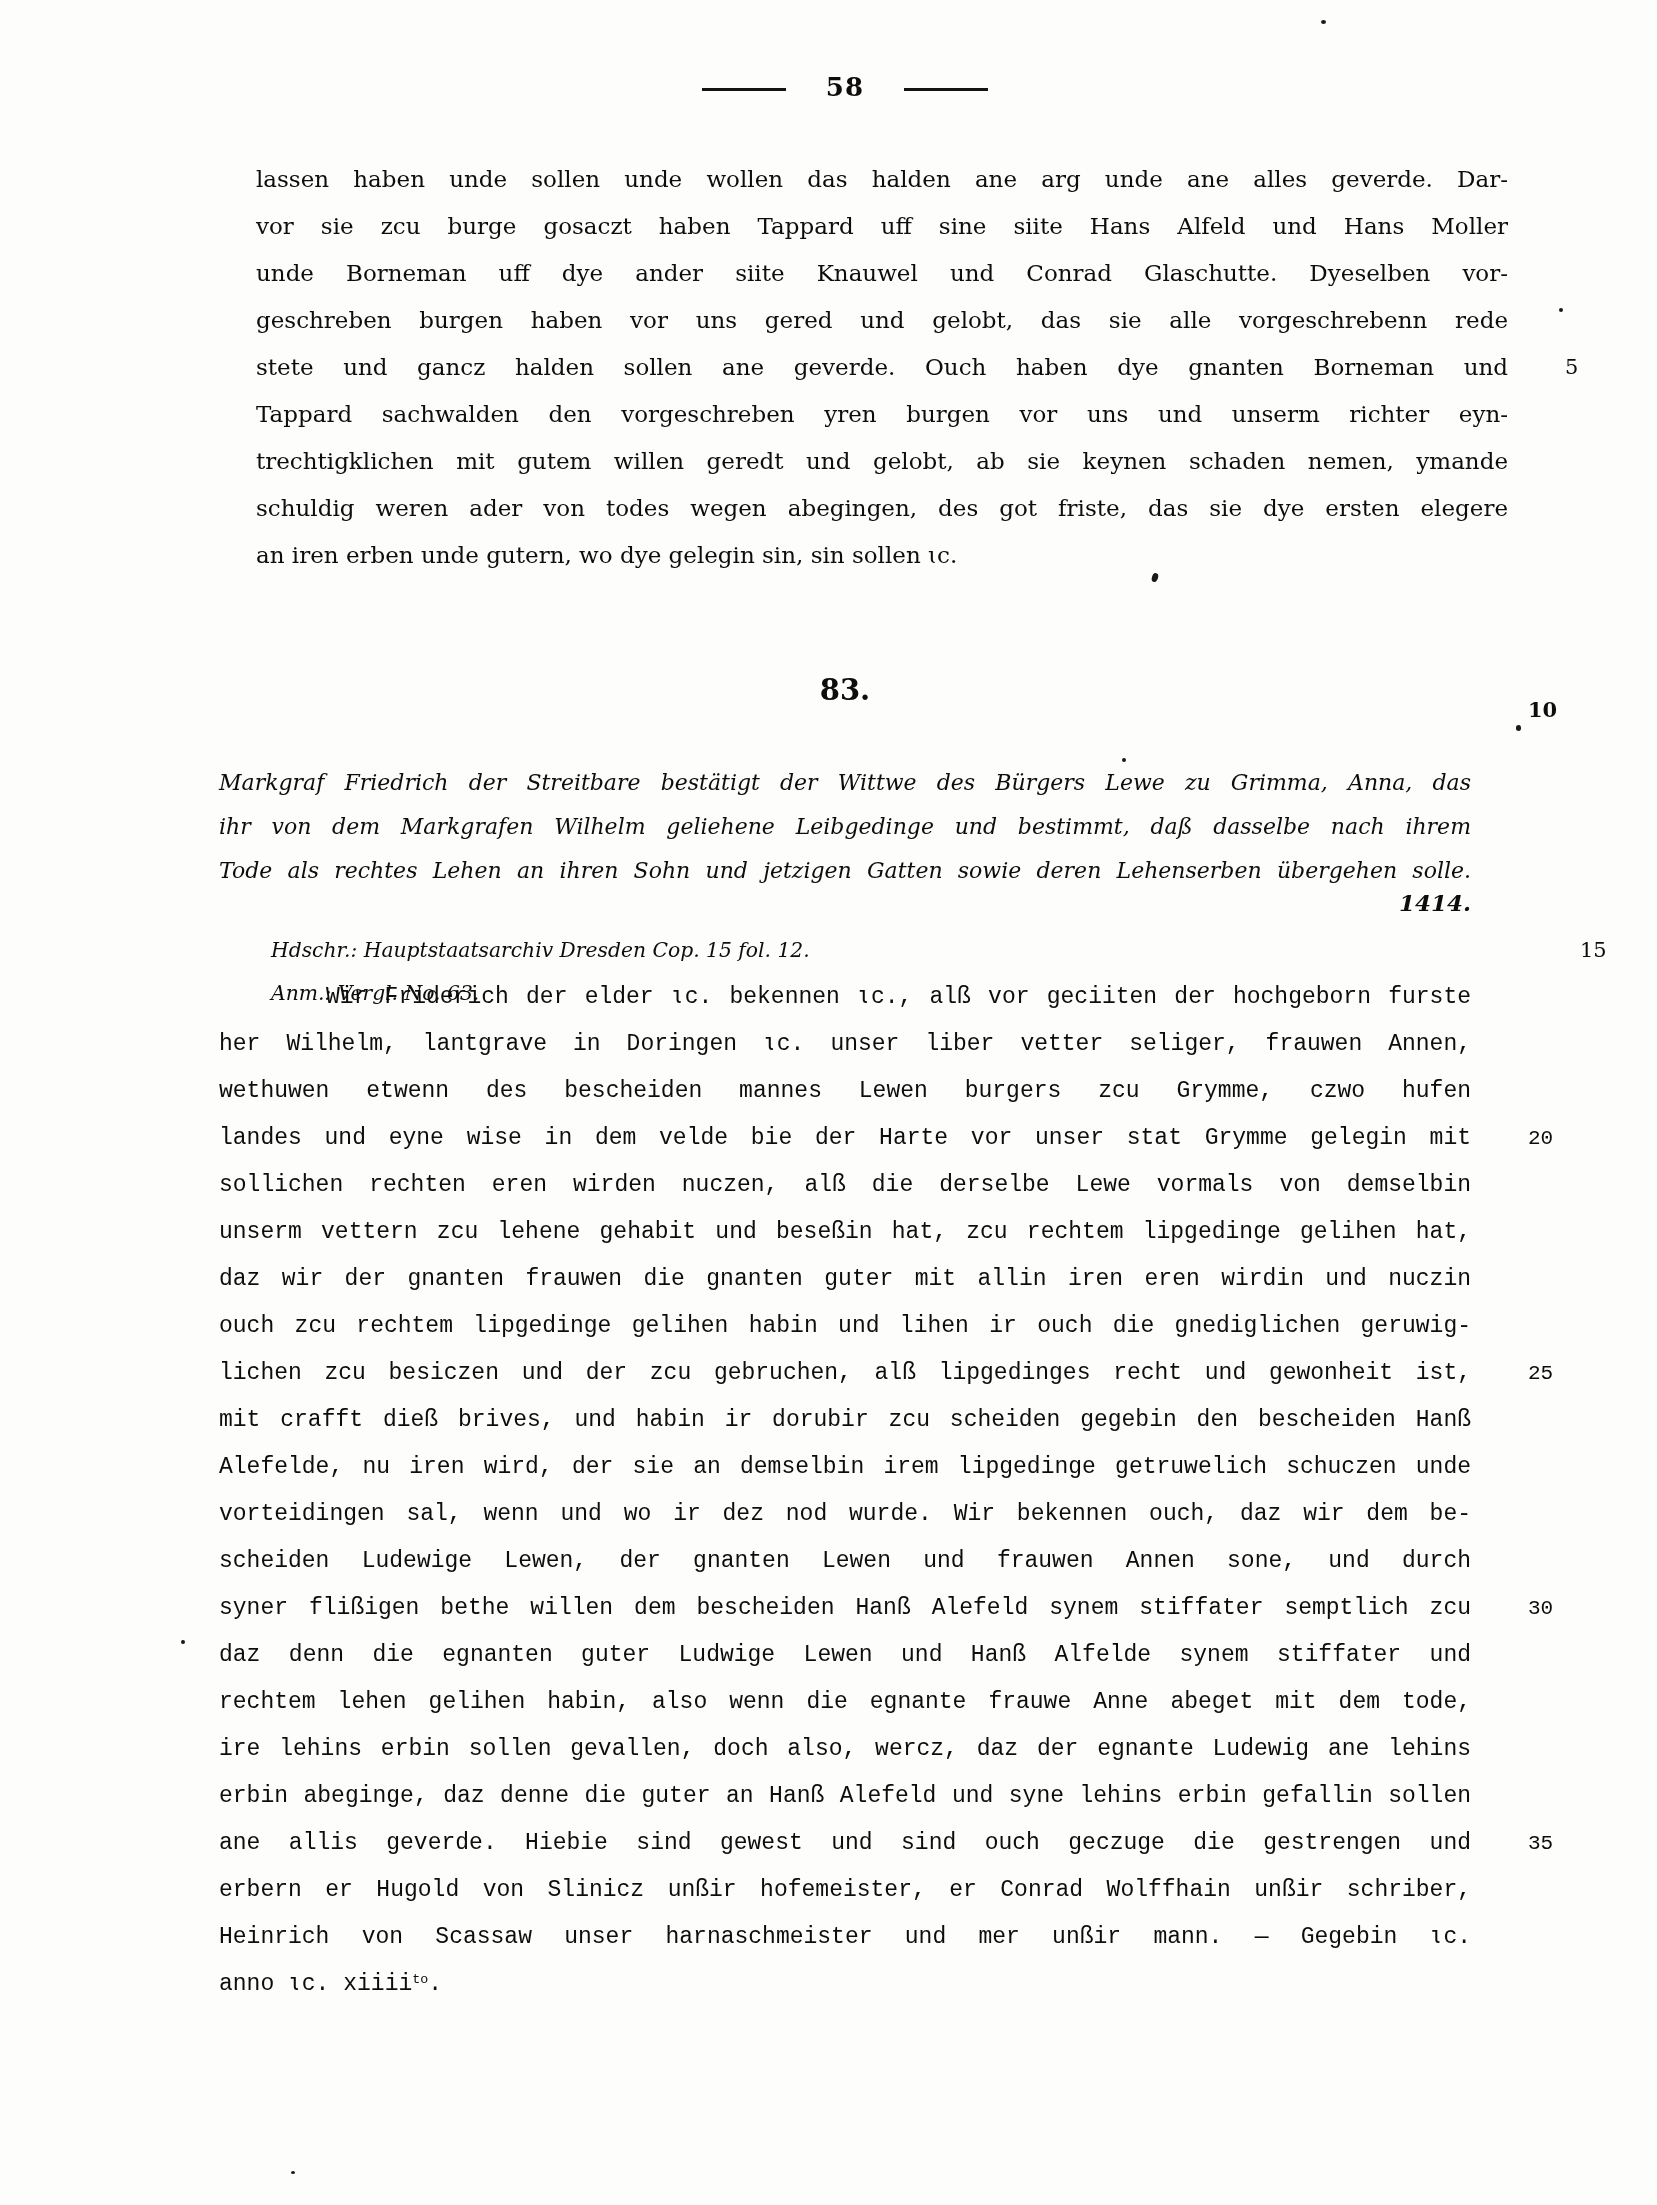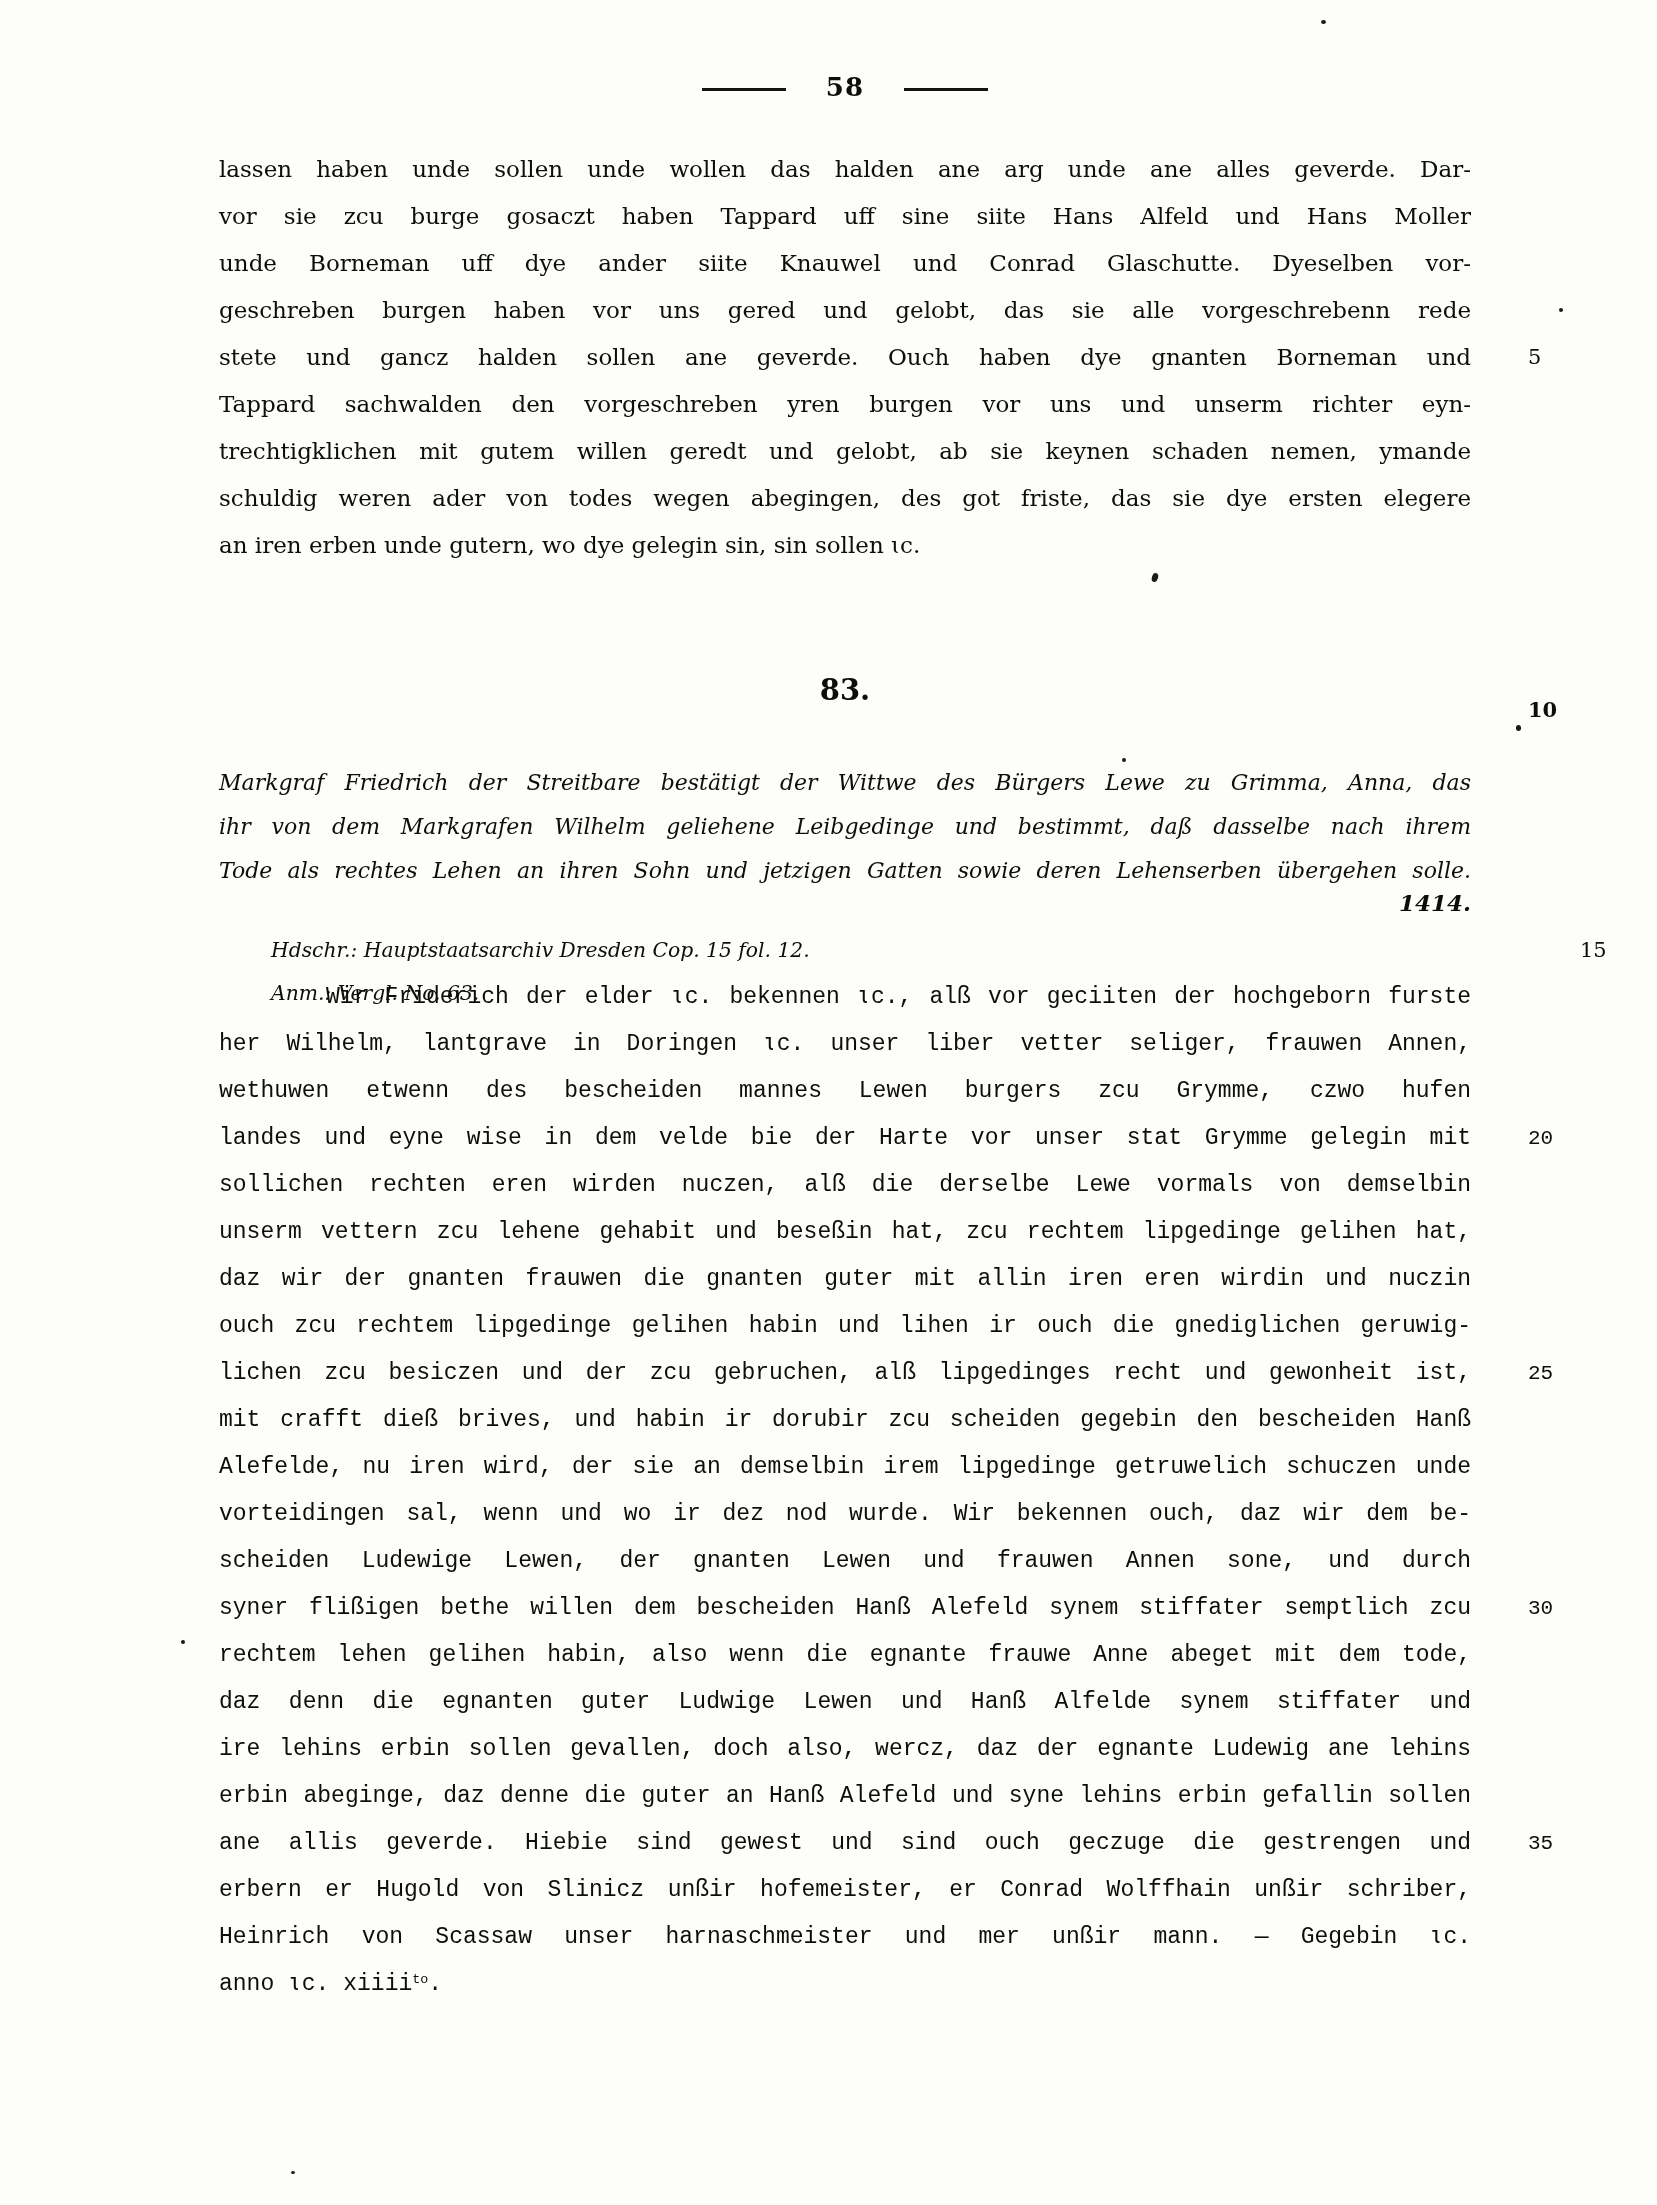--- a/index.html
+++ b/index.html
@@ -26,21 +26,21 @@
     white-space:normal; hyphens:none;
   }
   .line.last { text-align-last:left; }
   .line.indent { text-indent:107px; }
   .mnum {
     position:absolute; left:calc(100% + 57px); top:0;
     font-size:21px; font-style:normal; font-weight:normal;
     line-height:inherit; white-space:nowrap;
   }
 
-  .intro { top:146px; font-size:23px; }
+  .intro { top:156px; font-size:23px;margin-left:37px; }
 
   .heading {
     position:absolute; top:666px; text-align:center;
     font-size:29px; font-weight:bold; height:49px; line-height:49px;
   }
   .heading .mnum { top:18.7px; font-weight:bold; }
 
   .regest { top:761px; font-size:22px; font-style:italic; }
   .regest .line { height:44px; line-height:44px; }
 
@@ -222,26 +222,26 @@
         <span class="line-text">scheiden Ludewige Lewen, der gnanten Lewen und frauwen Annen sone, und durch</span>
         
       </div>
 
       <div class="line">
         <span class="line-text">syner flißigen bethe willen dem bescheiden Hanß Alefeld synem stiffater semptlich zcu</span>
         <span class="mnum">30</span>
       </div>
 
       <div class="line">
+        <span class="line-text">daz denn die egnanten guter Ludwige Lewen und Hanß Alfelde synem stiffater und</span>
+        
+      </div>
+
+      <div class="line">
         <span class="line-text">rechtem lehen gelihen habin, also wenn die egnante frauwe Anne abeget mit dem tode,</span>
-        
-      </div>
-
-      <div class="line">
-        <span class="line-text">daz denn die egnanten guter Ludwige Lewen und Hanß Alfelde synem stiffater und</span>
         
       </div>
 
       <div class="line">
         <span class="line-text">ire lehins erbin sollen gevallen, doch also, wercz, daz der egnante Ludewig ane lehins</span>
         
       </div>
 
       <div class="line">
         <span class="line-text">erbin abeginge, daz denne die guter an Hanß Alefeld und syne lehins erbin gefallin sollen</span>

